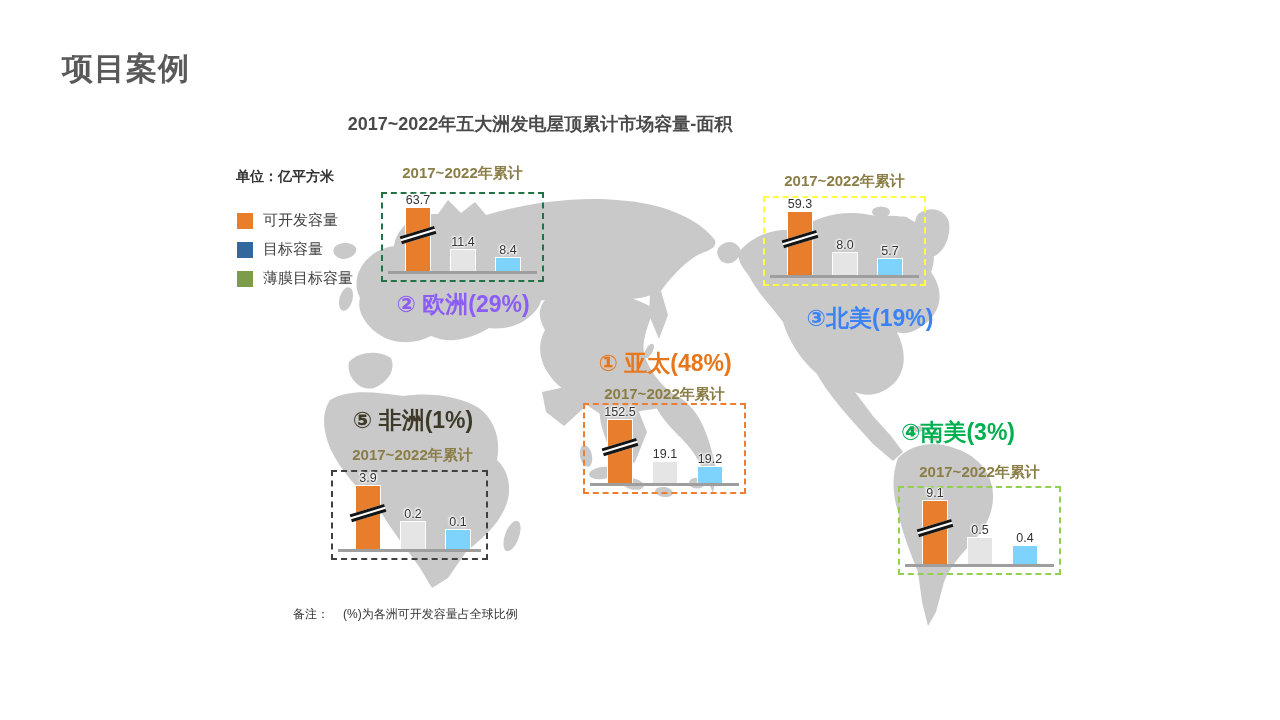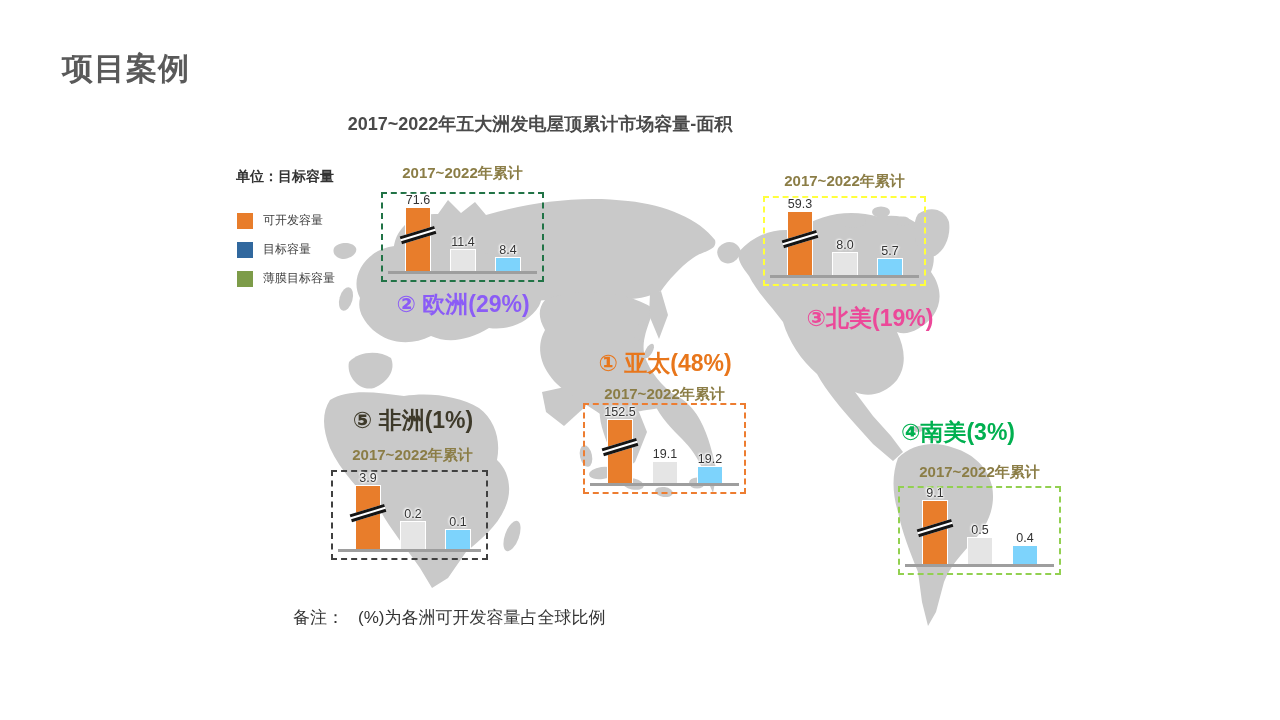--- a/index.html
+++ b/index.html
@@ -9,21 +9,21 @@
   }
   .abs{position:absolute;}
   
   .page-title{left:62px;top:48px;font-size:31px;font-weight:bold;color:#595959;letter-spacing:1px;}
   .chart-title{left:240px;top:112px;width:600px;text-align:center;font-size:18px;font-weight:bold;color:#4a4a4a;}
   .unit-label{left:236px;top:168px;font-size:14px;font-weight:bold;color:#333333;}
   
   .legend{left:237px;top:212px;width:150px;}
   .legend-row{display:flex;align-items:center;margin-bottom:12px;height:17px;}
   .legend-swatch{width:16px;height:16px;margin-right:10px;flex:0 0 16px;}
-  .legend-label{font-size:12px;color:#404040;}
+  .legend-label{font-size:15px;color:#404040;}
   
   svg.map{position:absolute;left:0;top:0;}
   
   .mini-chart{position:absolute;width:163px;}
   .mini-chart .region-label{position:absolute;width:180px;left:-8px;text-align:center;font-size:23px;font-weight:bold;white-space:nowrap;}
   .mini-chart .period-label{position:absolute;width:100%;text-align:center;font-size:15px;font-weight:bold;color:#8B7D46;white-space:nowrap;}
   .chart-box{position:absolute;width:163px;height:90px;border:2px dashed #444;box-sizing:border-box;}
   .baseline{position:absolute;left:5px;right:5px;bottom:6px;height:3px;background:#9e9e9e;}
   .bar{position:absolute;bottom:9px;width:24px;border-left:1.5px solid #fff;border-right:1.5px solid #fff;border-top:1.5px solid #fff;box-sizing:content-box;}
   .bar.orange{background:#E87D2B;height:63px;}
@@ -61,21 +61,21 @@
   .c-af .period-label{top:41px;}
   .c-af .chart-box{top:65px;width:157px;}
   .c-af .bar.blue{height:27px;} .c-af .bar.green{height:19px;}
 
   .c-sa{left:898px;top:417px;}
   .c-sa .region-label{top:0;margin-left:-22px;text-align:center;}
   .c-sa .period-label{top:46px;}
   .c-sa .chart-box{top:69px;height:89px;}
   .c-sa .bar.blue{height:26px;} .c-sa .bar.green{height:18px;}
   
-  .footnote{left:293px;top:606px;font-size:17px;color:#333;text-align:right;}
+  .footnote{left:293px;top:606px;font-size:12px;color:#333;text-align:right;}
   .footnote .pfx{margin-right:14px;}
 </style>
 </head>
 <body>
 
 <svg class="map" width="1280" height="720" viewBox="0 0 1280 720" aria-hidden="true">
   <g class="land" fill="#C9C9C9" stroke="none">
     <path d="M395,262 C388,236 408,212 438,214 L448,200 461,213 475,202 486,215 C528,203 578,195 628,201 C666,205 699,219 715,240 C718,251 702,251 693,258 C679,268 669,280 661,291 C638,303 608,300 584,296 C544,301 499,305 469,296 C439,305 409,297 395,278 Z"></path>
     <path d="M360,298 C351,281 360,261 378,251 C396,241 422,246 440,258 C469,250 500,252 520,263 C539,273 547,290 539,306 C529,322 509,331 489,328 C469,340 449,344 431,336 C411,346 389,344 373,330 C363,320 357,310 360,298 Z"></path>
     <path d="M334,248 C338,242 352,241 356,248 C358,254 350,259 342,259 C336,258 332,253 334,248 Z"></path>
@@ -102,42 +102,42 @@
     <ellipse cx="903" cy="221" rx="7" ry="4.5"></ellipse>
     <path d="M918,214 C930,205 945,209 949,222 C951,236 945,250 935,256 C925,258 917,250 915,238 C914,228 914,220 918,214 Z"></path>
     <ellipse cx="918" cy="429" rx="6" ry="3"></ellipse>
     <ellipse cx="933" cy="438" rx="5" ry="2.5"></ellipse>
     <path d="M898,458 C912,444 934,440 954,448 C974,454 988,468 992,486 C996,506 988,526 974,540 C962,554 950,566 944,582 L936,612 928,626 922,602 918,572 C910,552 902,532 898,512 C892,492 892,474 898,458 Z"></path>
   </g>
 </svg>
 
 <div class="abs page-title">项目案例</div>
 <div class="abs chart-title">2017~2022年五大洲发电屋顶累计市场容量-面积</div>
-<div class="abs unit-label">单位：目标容量</div>
+<div class="abs unit-label">单位：亿平方米</div>
 
 <div class="abs legend">
   <div class="legend-row">
     <span class="legend-swatch" style="background: rgb(232, 125, 43);"></span>
     <span class="legend-label">可开发容量</span>
   </div>
   <div class="legend-row">
     <span class="legend-swatch" style="background: rgb(49, 104, 158);"></span>
     <span class="legend-label">目标容量</span>
   </div>
   <div class="legend-row">
     <span class="legend-swatch" style="background: rgb(125, 156, 73);"></span>
     <span class="legend-label">薄膜目标容量</span>
   </div>
 </div>
 
 <div class="mini-chart c-eu">
   <div class="period-label">2017~2022年累计</div>
   <div class="chart-box" style="border-color: rgb(33, 115, 70);">
     <div class="bar orange b1">
-      <div class="bar-value">71.6</div>
+      <div class="bar-value">63.7</div>
       <div class="break-mark"></div>
     </div>
     <div class="bar blue b2">
       <div class="bar-value">11.4</div>
     </div>
     <div class="bar green b3">
       <div class="bar-value">8.4</div>
     </div>
     <div class="baseline"></div>
   </div>
@@ -152,21 +152,21 @@
       <div class="break-mark"></div>
     </div>
     <div class="bar blue b2">
       <div class="bar-value">8.0</div>
     </div>
     <div class="bar green b3">
       <div class="bar-value">5.7</div>
     </div>
     <div class="baseline"></div>
   </div>
-  <div class="region-label" style="color: #ec4899;">③北美(19%)</div>
+  <div class="region-label" style="color: #3b82f6;">③北美(19%)</div>
 </div>
 
 <div class="mini-chart c-ap">
   <div class="region-label" style="color: rgb(232, 118, 27);">① 亚太(48%)</div>
   <div class="period-label">2017~2022年累计</div>
   <div class="chart-box" style="border-color: rgb(237, 125, 49);">
     <div class="bar orange b1">
       <div class="bar-value">152.5</div>
       <div class="break-mark"></div>
     </div>

